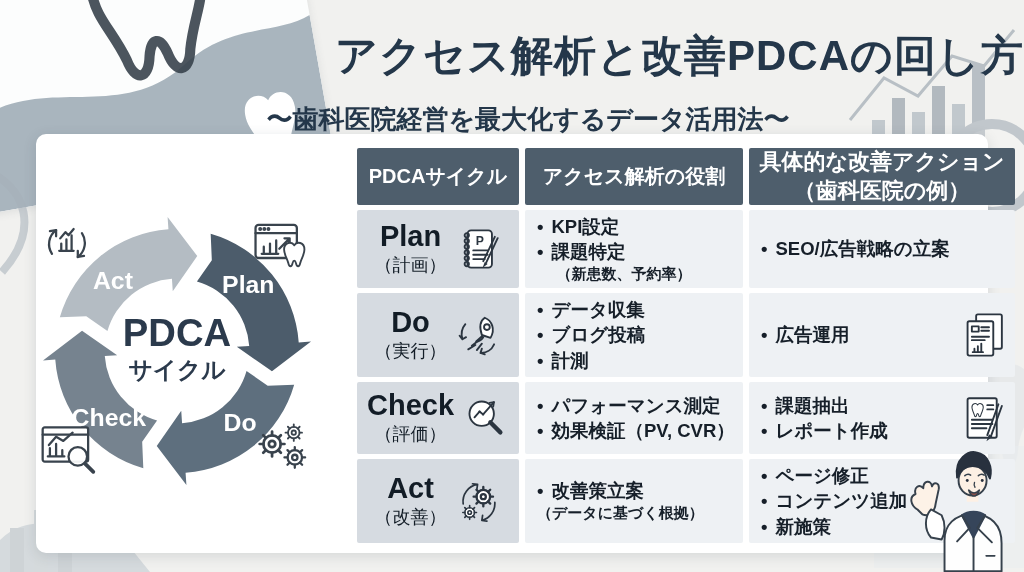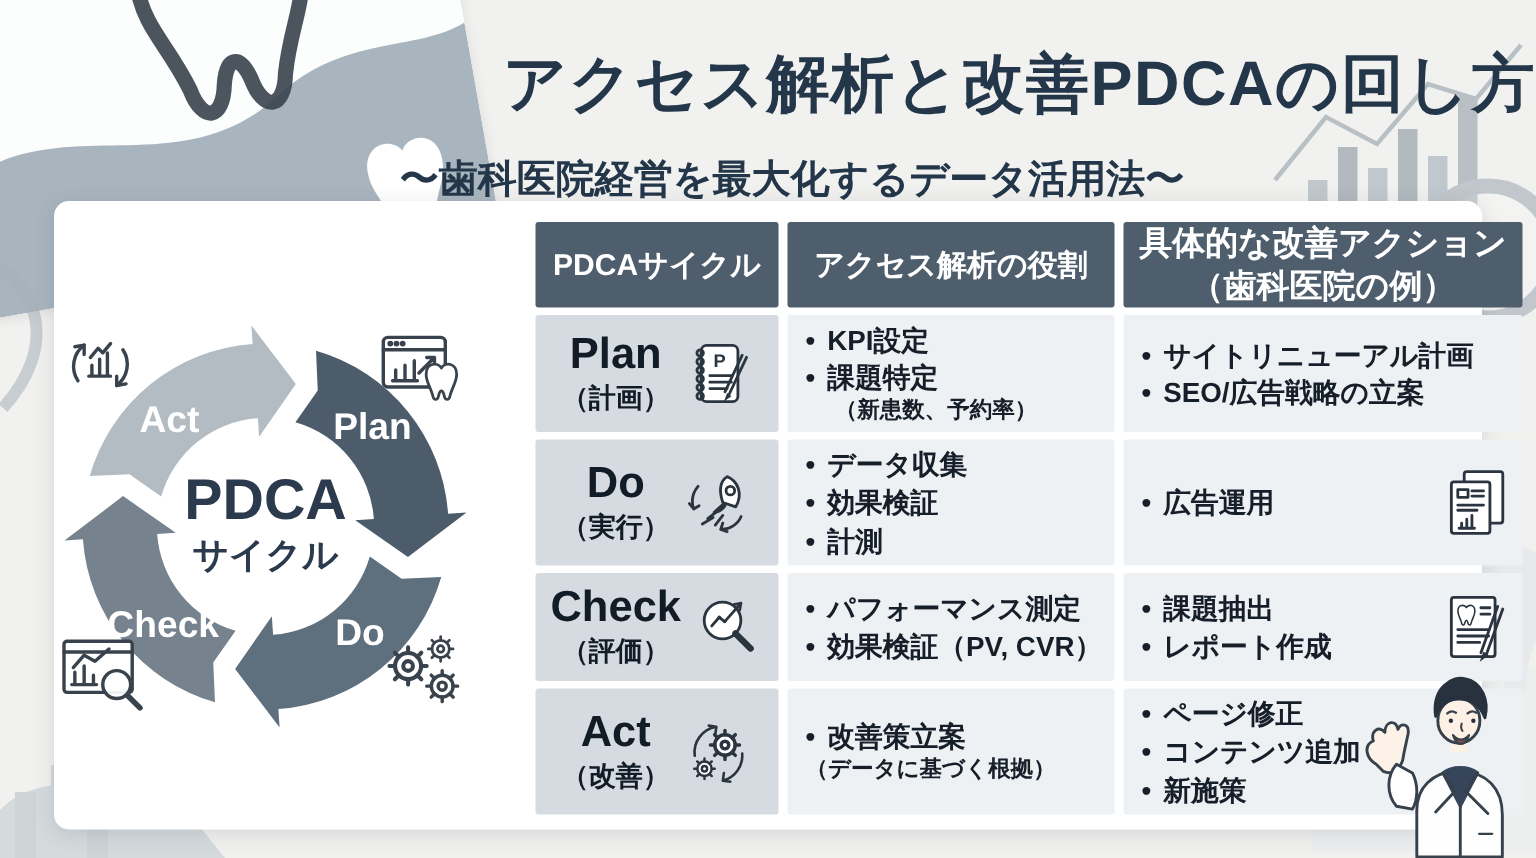--- a/index.html
+++ b/index.html
@@ -25,21 +25,21 @@
   .pdca-table{position:absolute;left:330px;top:148px;width:658px;
     display:grid;grid-template-columns:162px 218px 266px;
     grid-template-rows:57px 78px 84px 72px 84px;column-gap:6px;row-gap:5px;padding-left:27px;}
   .cell{border-radius:2px;}
   .th{background:#4e5e6c;color:#fff;display:flex;align-items:center;justify-content:center;
     font-weight:bold;font-size:20px;}
   .th.two-line{flex-direction:column;font-size:22px;line-height:1.28;text-align:center;}
   .phase{background:#d6dbe1;display:flex;align-items:center;justify-content:center;gap:9px;}
   .phase .ptxt{text-align:center;}
   .phase .pname{font-size:29px;font-weight:bold;color:#121c26;line-height:1.08;}
-  .phase .pja{font-size:18px;font-weight:bold;color:#121c26;}
+  .phase .pja{font-size:18px;font-weight:normal;color:#121c26;}
   .cellc{background:#eef1f4;display:flex;flex-direction:column;justify-content:center;
     padding:6px 8px 6px 12px;position:relative;}
   .cellc.with-icon{padding-right:60px;}
   ul.blist{list-style:none;margin:0;padding:0;font-size:18.5px;font-weight:bold;
     color:#161f29;line-height:1.36;}
   ul.blist li.b::before{content:"•";margin-right:8px;}
   ul.blist li.cont{font-size:15px;}
   ul.blist li.cont.ind{padding-left:1.3em;}
   .cell-icon{position:absolute;right:8px;top:50%;transform:translateY(-50%);}
 
@@ -212,21 +212,20 @@
     </div>
     <div class="cell cellc">
       <ul class="blist">
         <li class="b">KPI設定</li>
         <li class="b">課題特定</li>
         <li class="cont ind">（新患数、予約率）</li>
       </ul>
     </div>
     <div class="cell cellc">
       <ul class="blist">
-        <li class="b">サイトリニューアル計画</li>
         <li class="b">SEO/広告戦略の立案</li>
       </ul>
     </div>
 
     <div class="cell phase">
       <div class="ptxt">
         <div class="pname">Do</div>
         <div class="pja">（実行）</div>
       </div>
       <svg width="46" height="46" viewBox="0 0 64 64" class="licon">
@@ -234,21 +233,21 @@
         <circle cx="43" cy="21" r="4" fill="#fff"></circle>
         <path d="M37,33 L28,41 C32,41 36,38 38,35"></path>
         <path d="M31,40 l-9,7 M36,44 l-7,9 M27,46 l-10,6"></path>
         <path d="M13,17 A22,22 0 0 0 9,38 m0,0 l-4,-5 m4,5 l5,-3"></path>
         <path d="M53,45 A20,20 0 0 1 34,57 m0,0 l6,2 m-6,-2 l2,-6"></path>
       </svg>
     </div>
     <div class="cell cellc">
       <ul class="blist">
         <li class="b">データ収集</li>
-        <li class="b">効果検証</li>
+        <li class="b">ブログ投稿</li>
         <li class="b">計測</li>
       </ul>
     </div>
     <div class="cell cellc with-icon">
       <ul class="blist">
         <li class="b">広告運用</li>
       </ul>
       <svg class="cell-icon licon" width="48" height="48" viewBox="0 0 56 56" style="stroke-width:2.2">
         <rect x="20" y="4" width="30" height="40" rx="2" fill="#fff"></rect>
         <rect x="10" y="12" width="30" height="40" rx="2" fill="#fff"></rect>

